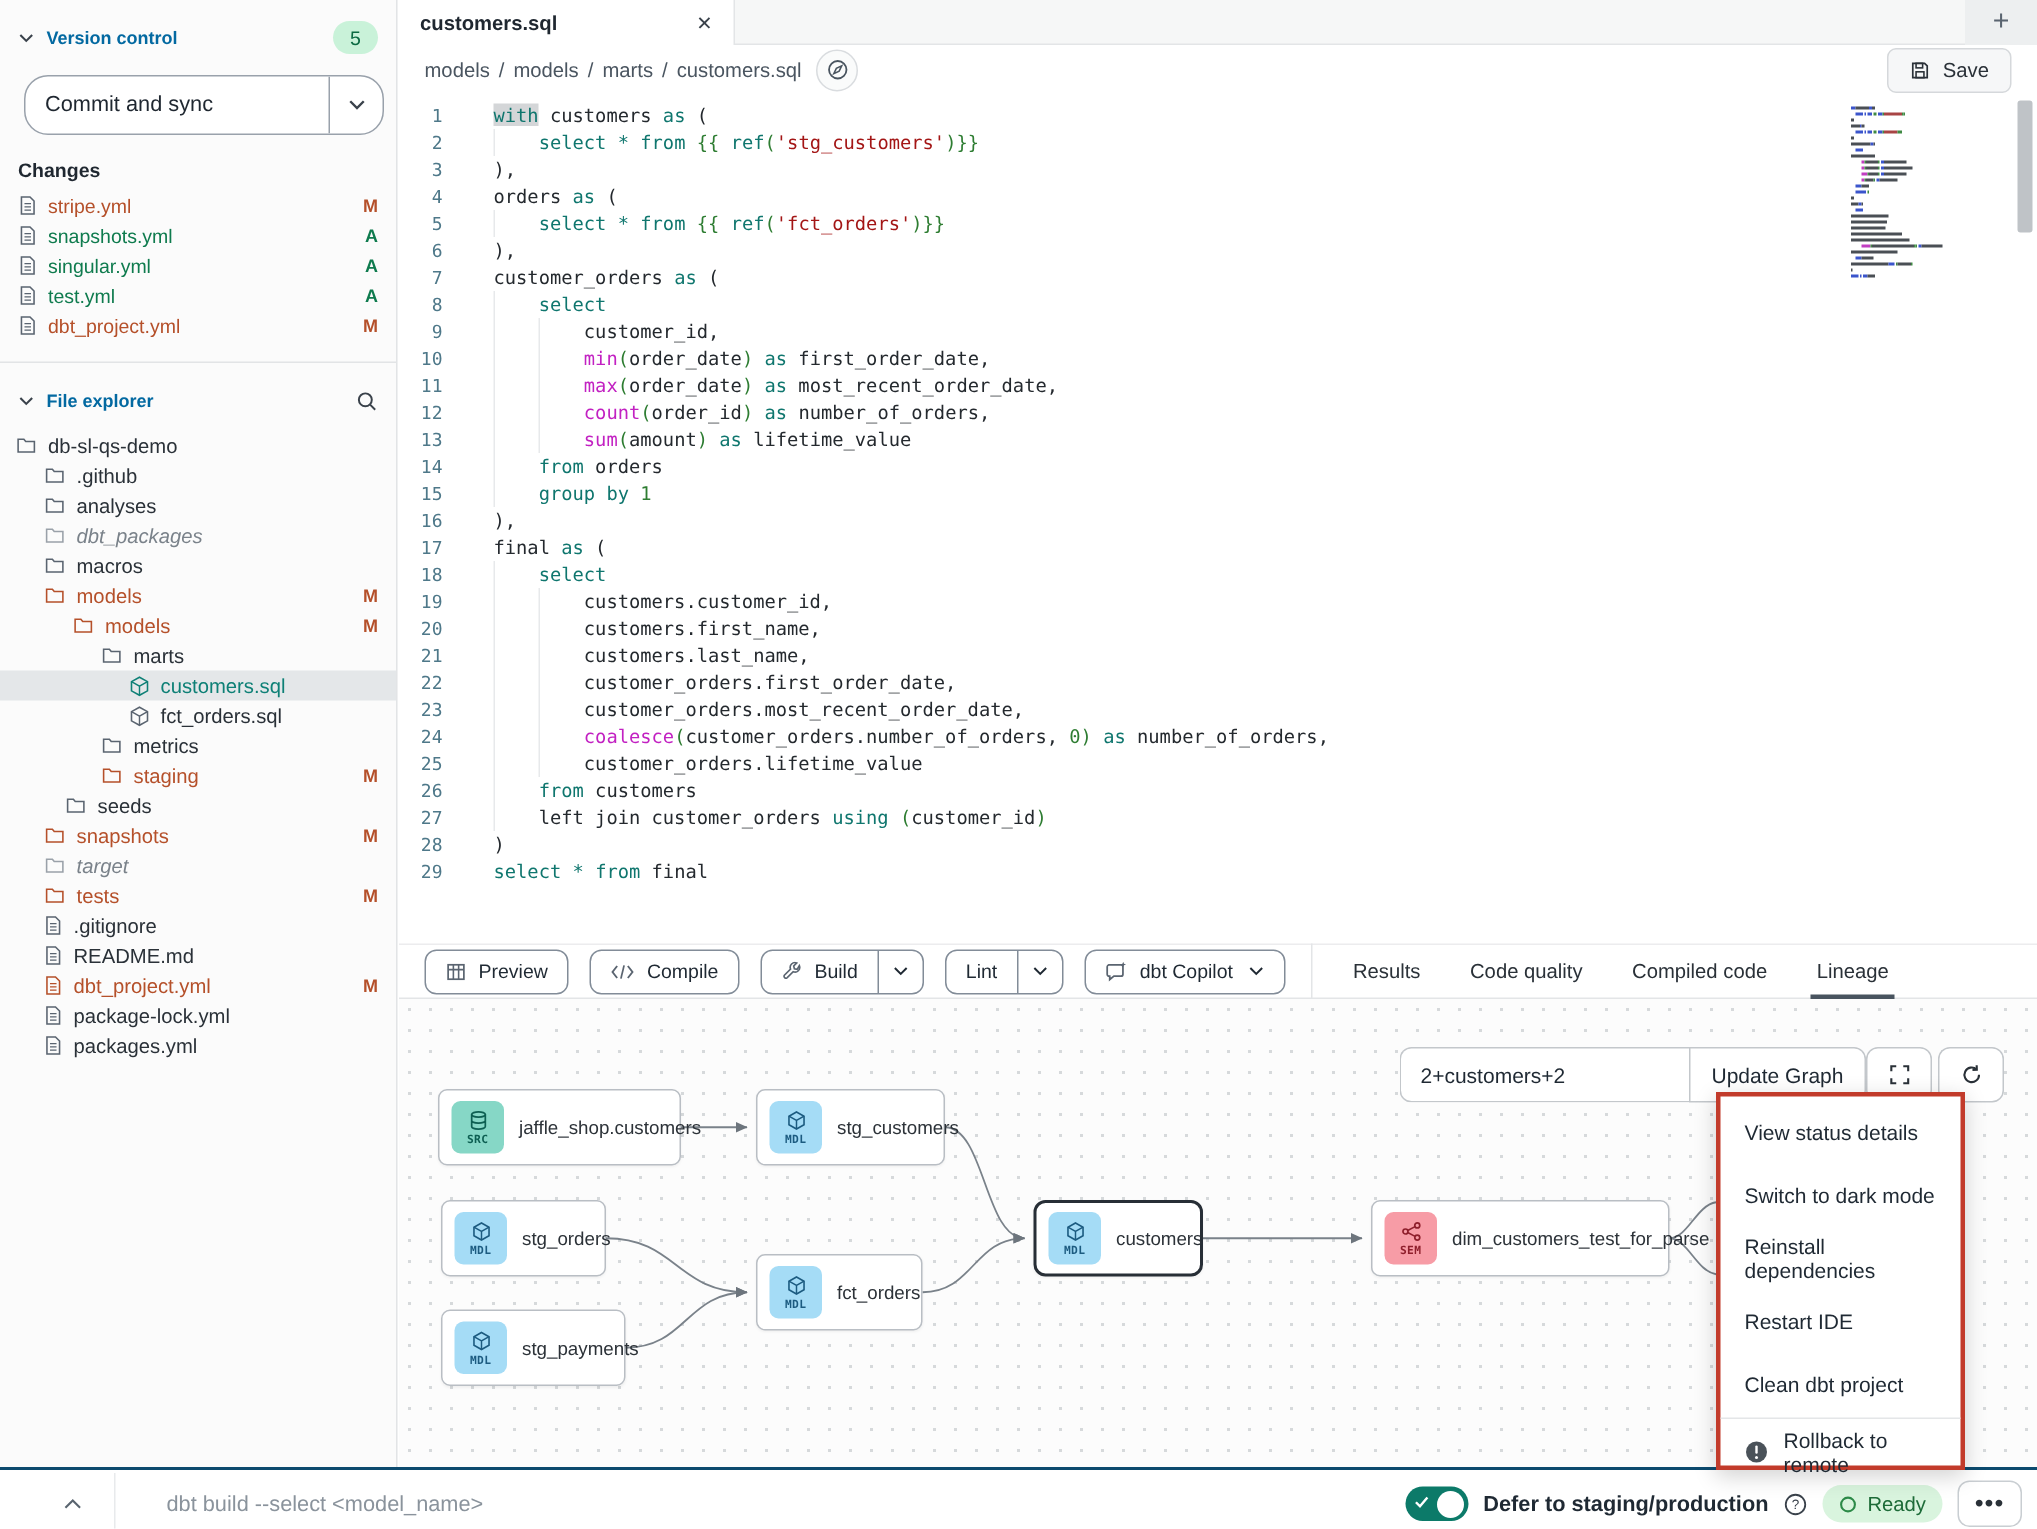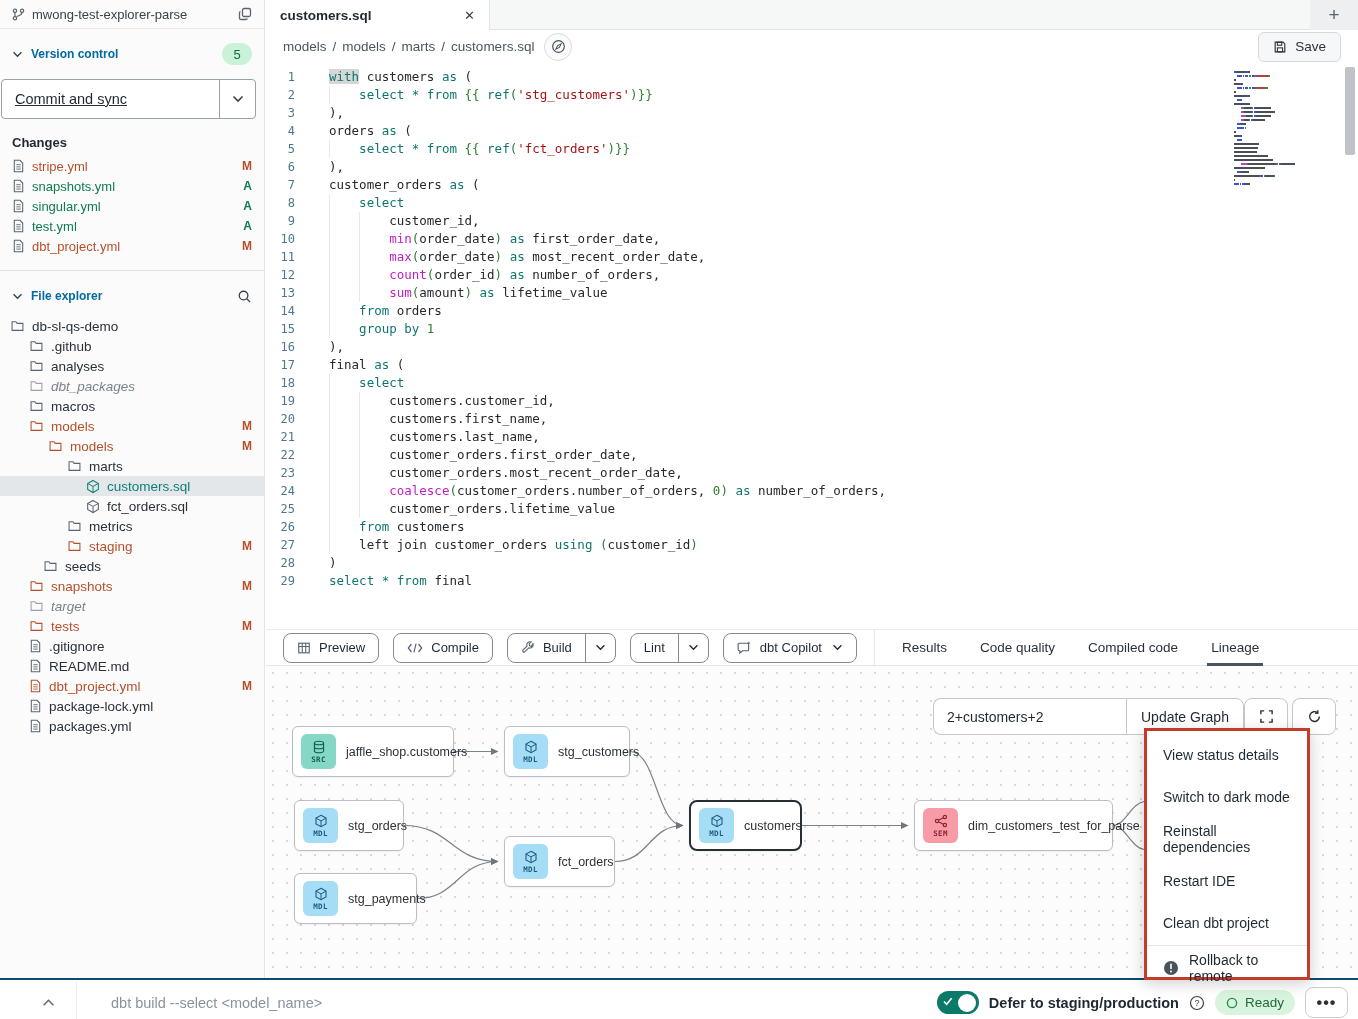--- a/index.html
+++ b/index.html
@@ -11,22 +11,22 @@
   .sidebar { position:absolute; left:0; top:0; width:265px; height:978px;
     background:#fbfbfb; border-right:1px solid #e2e4e6; overflow:hidden; }
   .project-row { height:29px; display:flex; align-items:center; gap:7px;
     padding:0 12px; border-bottom:1px solid #e6e8ea; font-size:13px; color:#3a424b; }
   .project-row .grow { flex:1; }
   .icon { display:inline-flex; align-items:center; justify-content:center; color:#5a6470; }
   .section-header { display:flex; align-items:center; gap:8px; padding:0 12px; margin-top:13px; height:24px; }
   .section-header h2 { font-size:12px; font-weight:bold; color:#0369a1; flex:1; }
   .badge { min-width:30px; height:22px; border-radius:11px; background:#c9f2d9; color:#0c6b43;
     font-size:13px; display:flex; align-items:center; justify-content:center; padding:0 8px; }
-  .commit-btn { margin:13px 8px 0 1px; height:40px; border:1px solid #99a1ab; border-radius:4px;
-    background:#fff; display:flex; align-items:stretch; overflow:hidden; cursor:pointer;text-decoration:underline; }
+  .commit-btn { margin:13px 8px 0 16px; height:40px; border:1px solid #99a1ab; border-radius:16px;
+    background:#fff; display:flex; align-items:stretch; overflow:hidden; cursor:pointer; }
   .commit-btn .lbl { flex:1; display:flex; align-items:center; padding-left:13px; font-size:14.5px; color:#1f2730; }
   .commit-btn .chev { width:36px; border-left:1px solid #99a1ab; display:flex; align-items:center; justify-content:center; color:#3a424b; }
   .changes-label { margin:16px 12px 6px 12px; font-size:13px; font-weight:bold; color:#1f2730; }
   .chg-row { display:flex; align-items:center; gap:7px; padding:0 12px; height:20px; font-size:13px; }
   .chg-row.M { color:#b5502a; } .chg-row.A { color:#0f7b4e; }
   .chg-row .nm { flex:1; }
   .chg-row .st { font-weight:bold; font-size:12px; }
   .divider { height:1px; background:#e2e4e6; margin-top:14px; }
 
   .tree { margin-top:8px; }
@@ -134,37 +134,20 @@
   .more-btn { width:43px; height:31px; border:1px solid #c9ced2; border-radius:8px; background:#fff;
     display:flex; align-items:center; justify-content:center; font-size:16px; font-weight:bold;
     color:#2a3138; letter-spacing:1px; cursor:pointer; }
 </style>
 </head>
 <body>
 
 <div id="app">
 
   <aside class="sidebar">
-    <div class="project-row">
-      <span class="icon">
-        <svg width="13" height="13" viewBox="0 0 14 14">
-            <circle cx="3.2" cy="3" r="1.8" fill="none" stroke="currentColor" stroke-width="1.3"></circle>
-            <circle cx="10.8" cy="3" r="1.8" fill="none" stroke="currentColor" stroke-width="1.3"></circle>
-            <circle cx="3.2" cy="11" r="1.8" fill="none" stroke="currentColor" stroke-width="1.3"></circle>
-            <path d="M3.2 4.8v4.4M10.8 4.8c0 3-3 3-5.8 4.4" fill="none" stroke="currentColor" stroke-width="1.3"></path>
-          </svg>
-      </span>
-      <span class="grow">mwong-test-explorer-parse</span>
-      <span class="icon">
-        <svg width="14" height="14" viewBox="0 0 14 14">
-            <rect x="4.5" y="1.5" width="8" height="8" rx="1.5" fill="none" stroke="currentColor" stroke-width="1.3"></rect>
-            <path d="M2.5 4.5a1.6 1.6 0 0 0-1 1.5v4.9a1.6 1.6 0 0 0 1.6 1.6h4.8a1.6 1.6 0 0 0 1.5-1" fill="none" stroke="currentColor" stroke-width="1.3"></path>
-          </svg>
-      </span>
-    </div>
 
     <div class="section-header">
       <span class="icon">
         <svg width="11" height="7" viewBox="0 0 12 8">
             <polyline points="1.5,1.5 6,6 10.5,1.5" fill="none" stroke="#3a424b" stroke-width="1.6"></polyline>
           </svg>
       </span>
       <h2>Version control</h2>
       <span class="badge">5</span>
     </div>

